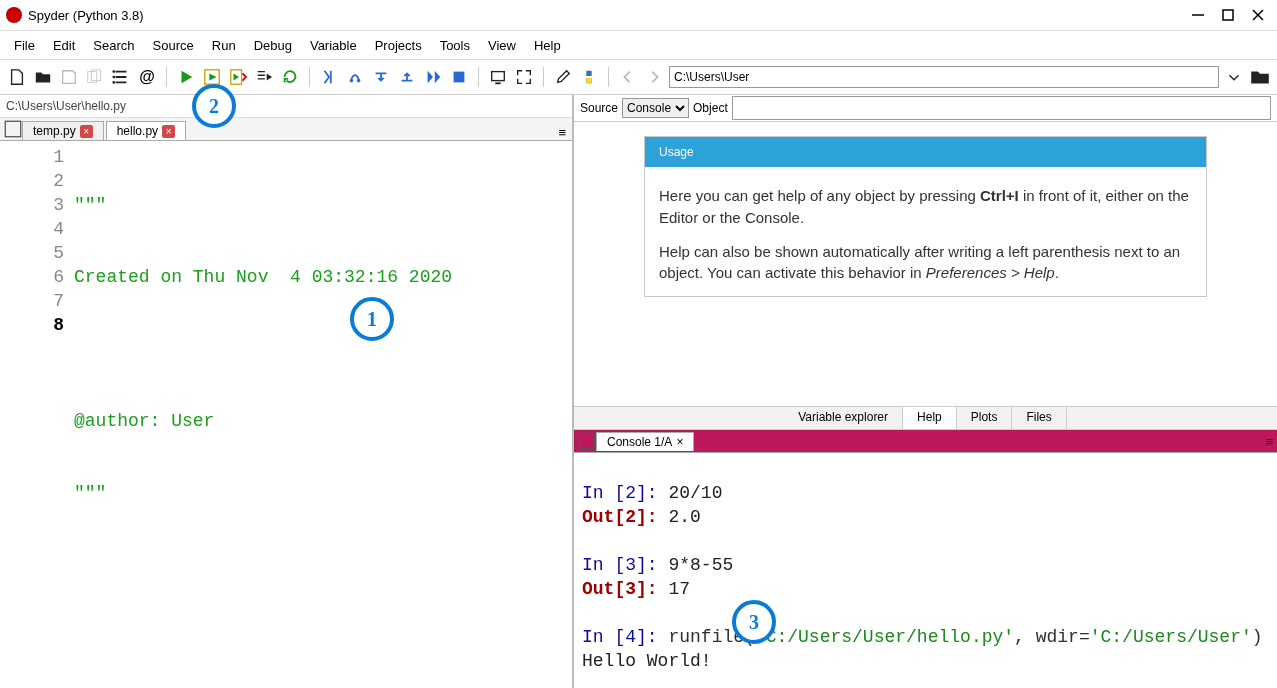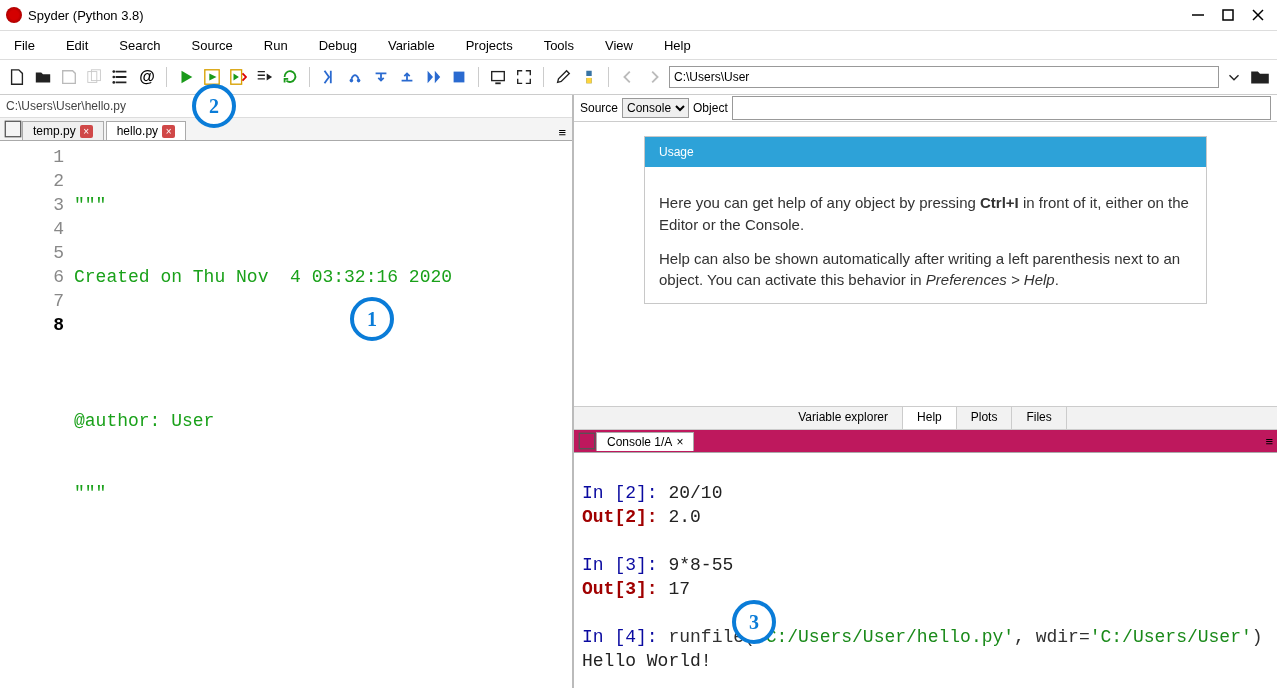--- a/index.html
+++ b/index.html
@@ -4,21 +4,21 @@
 <style>
   html,body{margin:0;padding:0;font-family:"Segoe UI",Tahoma,sans-serif;font-size:13px;background:#fff;color:#000;
             overflow:hidden;height:688px;width:1277px}
   .titlebar{display:flex;align-items:center;height:30px;padding:0 6px;border-bottom:1px solid #ddd}
   .titlebar .app-icon{width:16px;height:16px;margin-right:6px;background:radial-gradient(circle,#d40000 40%,#8a0000 100%);
                       border-radius:50%}
   .titlebar .title{flex:1;font-size:13px}
   .win-btns{display:flex;gap:16px;align-items:center;padding-right:6px}
   .win-btn{width:14px;height:14px;display:flex;align-items:center;justify-content:center;font-family:monospace}
 
-  .menubar{display:flex;gap:15px;padding:2px 6px;height:24px;align-items:center;border-bottom:1px solid #ddd}
+  .menubar{display:flex;gap:2px;padding:2px 6px;height:24px;align-items:center;border-bottom:1px solid #ddd}
   .menubar span{padding:2px 8px}
 
   .toolbar{display:flex;align-items:center;height:30px;padding:2px 6px;border-bottom:1px solid #ccc;gap:4px}
   .tool{width:22px;height:22px;display:flex;align-items:center;justify-content:center;cursor:pointer}
   .tool svg{width:18px;height:18px}
   .sep{width:1px;height:20px;background:#ccc;margin:0 4px}
   .address{flex:1;display:flex;align-items:center}
   .address input{flex:1;height:20px;font-size:12px;border:1px solid #999;padding:0 4px;background:#fff}
   .folder-ico{width:22px;height:22px;display:flex;align-items:center;justify-content:center}
 
@@ -46,21 +46,21 @@
   .string{color:#1aa11a;font-weight:500}
 
   
   .obj-bar{display:flex;align-items:center;height:22px;padding:2px 6px;border-bottom:1px solid #ccc;font-size:12px;gap:4px}
   .obj-bar select,.obj-bar input{height:20px;font-size:12px;border:1px solid #999}
   .obj-bar input{flex:1}
   .help-wrap{flex:0 0 270px;padding:14px 70px 0 70px;overflow:hidden}
   .help-box{border:1px solid #c8c8c8}
   .help-hdr{background:#2da2d8;color:#fff;font-size:12px;padding:8px 14px}
   .help-body{padding:14px 14px 0 14px;font-size:15px;line-height:1.45;color:#333}
-  .help-body p{margin:11px 0 12px 0}
+  .help-body p{margin:4px 0 12px 0}
   .help-body em{}
   .right-tabs{display:flex;justify-content:center;border-top:1px solid #ccc;border-bottom:1px solid #ccc;
               height:22px;align-items:stretch;font-size:12px;background:#f2f2f2}
   .right-tabs span{padding:3px 14px;border-right:1px solid #ccc}
   .right-tabs span.active{background:#fff}
 
   
   .console-tabs{display:flex;align-items:center;height:22px;border-bottom:1px solid #aaa;background:#be185d;padding:0 4px}
   .console-tabs .tab{padding:2px 10px;border:1px solid #aaa;border-bottom:none;background:#fff;
                      font-size:12px;display:flex;align-items:center;gap:4px}

